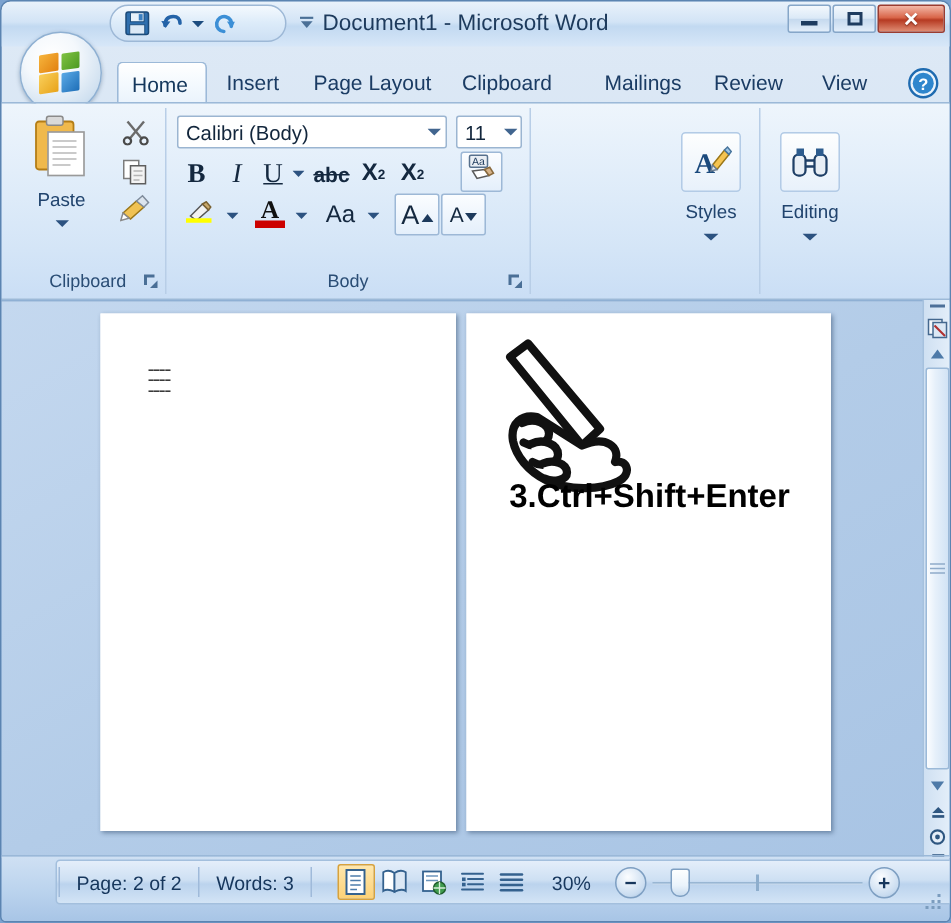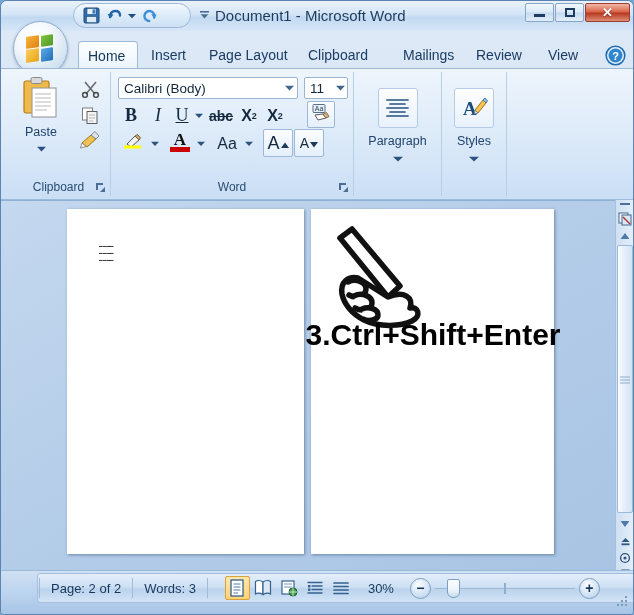--- a/index.html
+++ b/index.html
@@ -190,21 +190,21 @@
   #tiny-text {
     position: absolute; left: 31px; top: 33px;
     font-size: 3.5px; line-height: 7px; color: #3a3a3a;
     letter-spacing: .2px;
   }
   #hand-icon { position: absolute; left: 10px; top: 14px; }
   #slide-text {
     position: absolute; left: -64px; top: 108px; width: 370px;
     text-align: center;
     font-family: "Liberation Sans", sans-serif;
-    font-size: 30px; font-weight: bold; color: #000000;
+    font-size: 22px; font-weight: bold; color: #000000;
     white-space: nowrap;
   }
 
   
   #vscroll {
     position: absolute; right: 0; top: 199px; width: 18px; height: 372px;
     background: linear-gradient(to right, #cfe0f2, #e3eef9);
     border-left: 1px solid #a6c1de;
   }
   .sb-btn {
@@ -537,70 +537,69 @@
       </div>
       <div class="fbtn boxed" style="left:183px;top:57px;width:30px;height:28px;font-size:14px;">
         <span>A</span>
         <span style="margin-left:1px;">
           <svg width="8" height="7" viewBox="0 0 8 7">
               <path d="M0 1 L8 1 L4 6.4 Z" fill="#1d3a5c"></path>
             </svg>
         </span>
       </div>
 
-      <div class="grp-label">Word</div>
+      <div class="grp-label">Body</div>
       <div class="dlg-launch">
         <svg width="11" height="11" viewBox="0 0 11 11">
           <path d="M1 1 H8 V3 H3 V8 H1 Z" fill="#4a6f96"></path>
           <path d="M10 10 L5 10 L10 5 Z" fill="#4a6f96"></path>
         </svg>
       </div>
     </div>
 
-    <div class="grp" id="grp-paragraph">
-      <div class="bigbtn">
-        <span class="iconbox">
-          <svg width="27" height="22" viewBox="0 0 27 22">
-            <g stroke="#24527f" stroke-width="1.7" stroke-linecap="round">
-              <line x1="3" y1="3" x2="24" y2="3"></line>
-                <line x1="6" y1="7" x2="21" y2="7"></line>
-              <line x1="3" y1="11" x2="24" y2="11"></line>
-                <line x1="6" y1="15" x2="21" y2="15"></line>
-              <line x1="3" y1="19" x2="24" y2="19"></line>
-            </g>
-          </svg>
-        </span>
-        <span class="lbl">Paragraph</span>
-        <span>
-          <svg width="10" height="6" viewBox="0 0 10 6">
-              <path d="M0 0.8 L5 5.4 L10 0.8 Z" fill="#2c5280"></path>
-            </svg>
-        </span>
-      </div>
-    </div>
 
     <div class="grp" id="grp-styles">
       <div class="bigbtn">
         <span class="iconbox">
           <svg width="28" height="24" viewBox="0 0 28 24">
             <text x="3" y="19" font-size="19" font-weight="bold" fill="#1b4a7d" font-family="Liberation Serif, serif">A</text>
             <path d="M15 14 L23 4 L26 7 L18 17 Z" fill="#f5c451" stroke="#9a7618"></path>
             <path d="M15 14 L14 18 L18 17 Z" fill="#dfe8f1" stroke="#6c7d90"></path>
             <path d="M23 4 L25 2 L27.5 5 L26 7 Z" fill="#9fc8e8" stroke="#47749c"></path>
           </svg>
         </span>
         <span class="lbl">Styles</span>
         <span>
           <svg width="10" height="6" viewBox="0 0 10 6">
               <path d="M0 0.8 L5 5.4 L10 0.8 Z" fill="#2c5280"></path>
             </svg>
         </span>
       </div>
     </div>
 
+    <div class="grp" id="grp-editing">
+      <div class="bigbtn">
+        <span class="iconbox">
+          <svg width="26" height="22" viewBox="0 0 26 22">
+            <rect x="2" y="6" width="8" height="14" rx="3.4" fill="#e8eef5" stroke="#1f3f66" stroke-width="1.5"></rect>
+            <rect x="16" y="6" width="8" height="14" rx="3.4" fill="#e8eef5" stroke="#1f3f66" stroke-width="1.5"></rect>
+            <rect x="4" y="2" width="5" height="5" fill="#2d5c8e"></rect>
+            <rect x="17" y="2" width="5" height="5" fill="#2d5c8e"></rect>
+            <path d="M10 10 L16 10" stroke="#1f3f66" stroke-width="1.6"></path>
+            <path d="M10 14 L16 14" stroke="#1f3f66" stroke-width="1.6"></path>
+          </svg>
+        </span>
+        <span class="lbl">Editing</span>
+        <span>
+          <svg width="10" height="6" viewBox="0 0 10 6">
+              <path d="M0 0.8 L5 5.4 L10 0.8 Z" fill="#2c5280"></path>
+            </svg>
+        </span>
+      </div>
+    </div>
   </div>
 
   <div id="canvas">
 
     <div class="page" id="page-left">
       <div id="tiny-text">
         <div>▬▬▬▬</div>
         <div>▬▬▬▬</div>
         <div>▬▬▬▬</div>
       </div>

